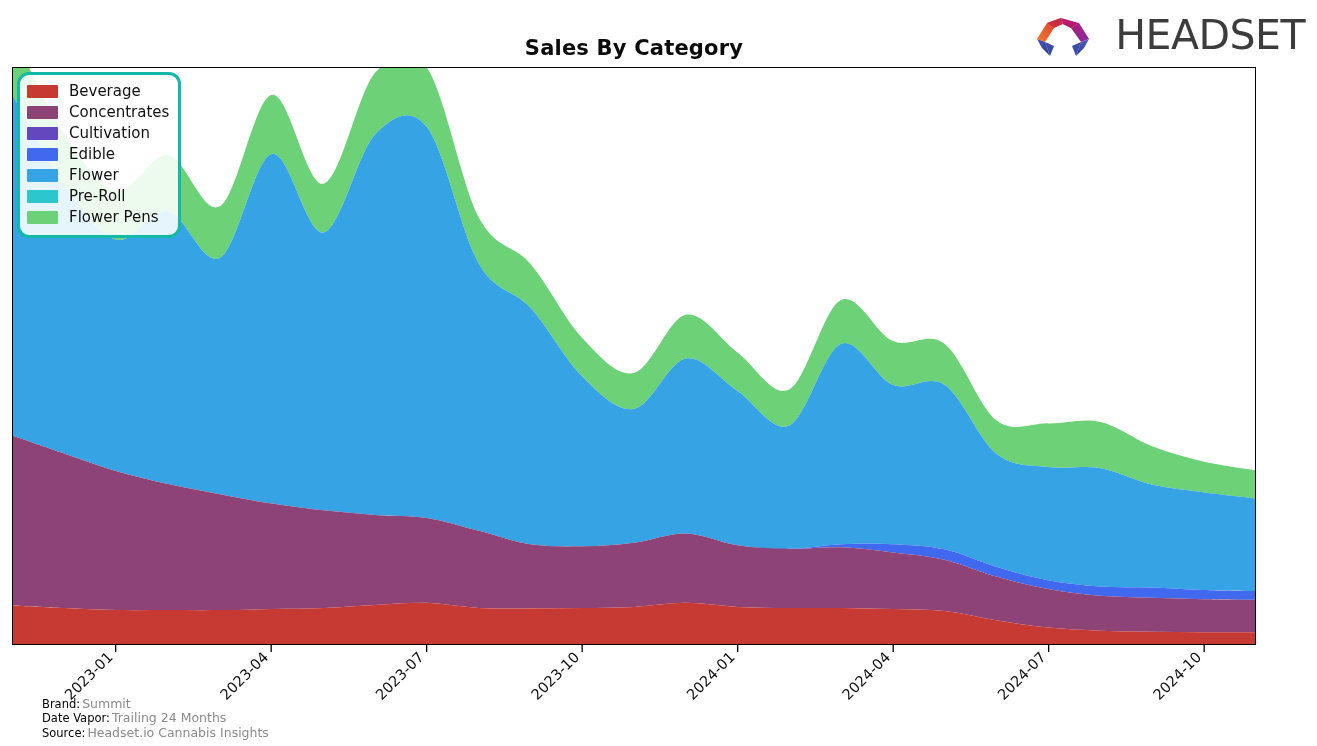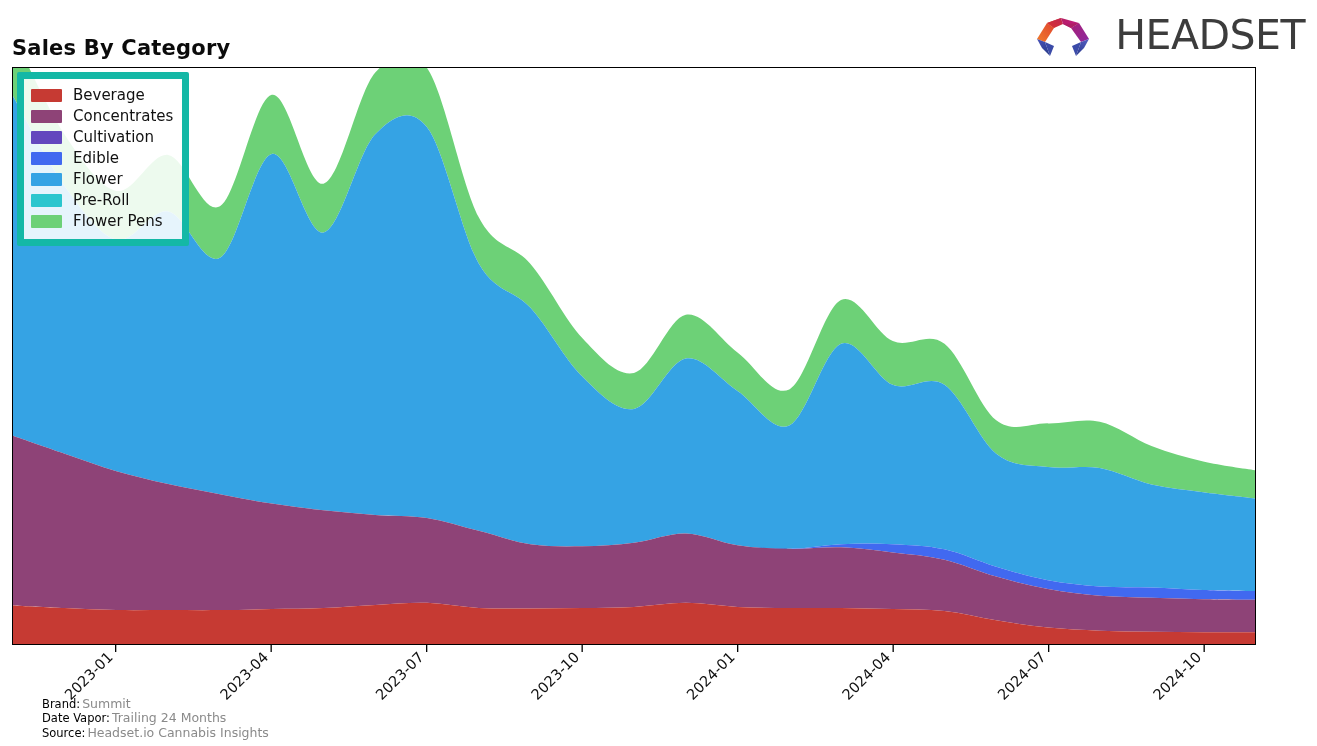--- a/index.html
+++ b/index.html
@@ -14,21 +14,21 @@
     position: relative;
     overflow: hidden;
   }
 
   
   #chart-title {
     position: absolute;
     left: 12px;
     top: 36px;
     width: 1244px;
-    text-align: left;
+    text-align: center;
     font-size: 21px;
     font-weight: bold;
     color: #0b0b0b;
     letter-spacing: 0.2px;
   }
 
   
   #brand-logo {
     position: absolute;
     right: 12px;
@@ -61,22 +61,22 @@
     overflow: hidden;
   }
   #plot-svg { display: block; width: 100%; height: 100%; }
 
   
   #legend {
     position: absolute;
     left: 17px;
     top: 72px;
     background: rgba(255,255,255,0.88);
-    border: 7px solid #14b8a6;
-    border-radius: 2px;
+    border: 3px solid #14b8a6;
+    border-radius: 12px;
     padding: 6px 9px 7px 7px;
     box-sizing: border-box;
   }
   .legend-row {
     display: flex;
     align-items: center;
     height: 21px;
   }
   .legend-swatch {
     width: 31px;

